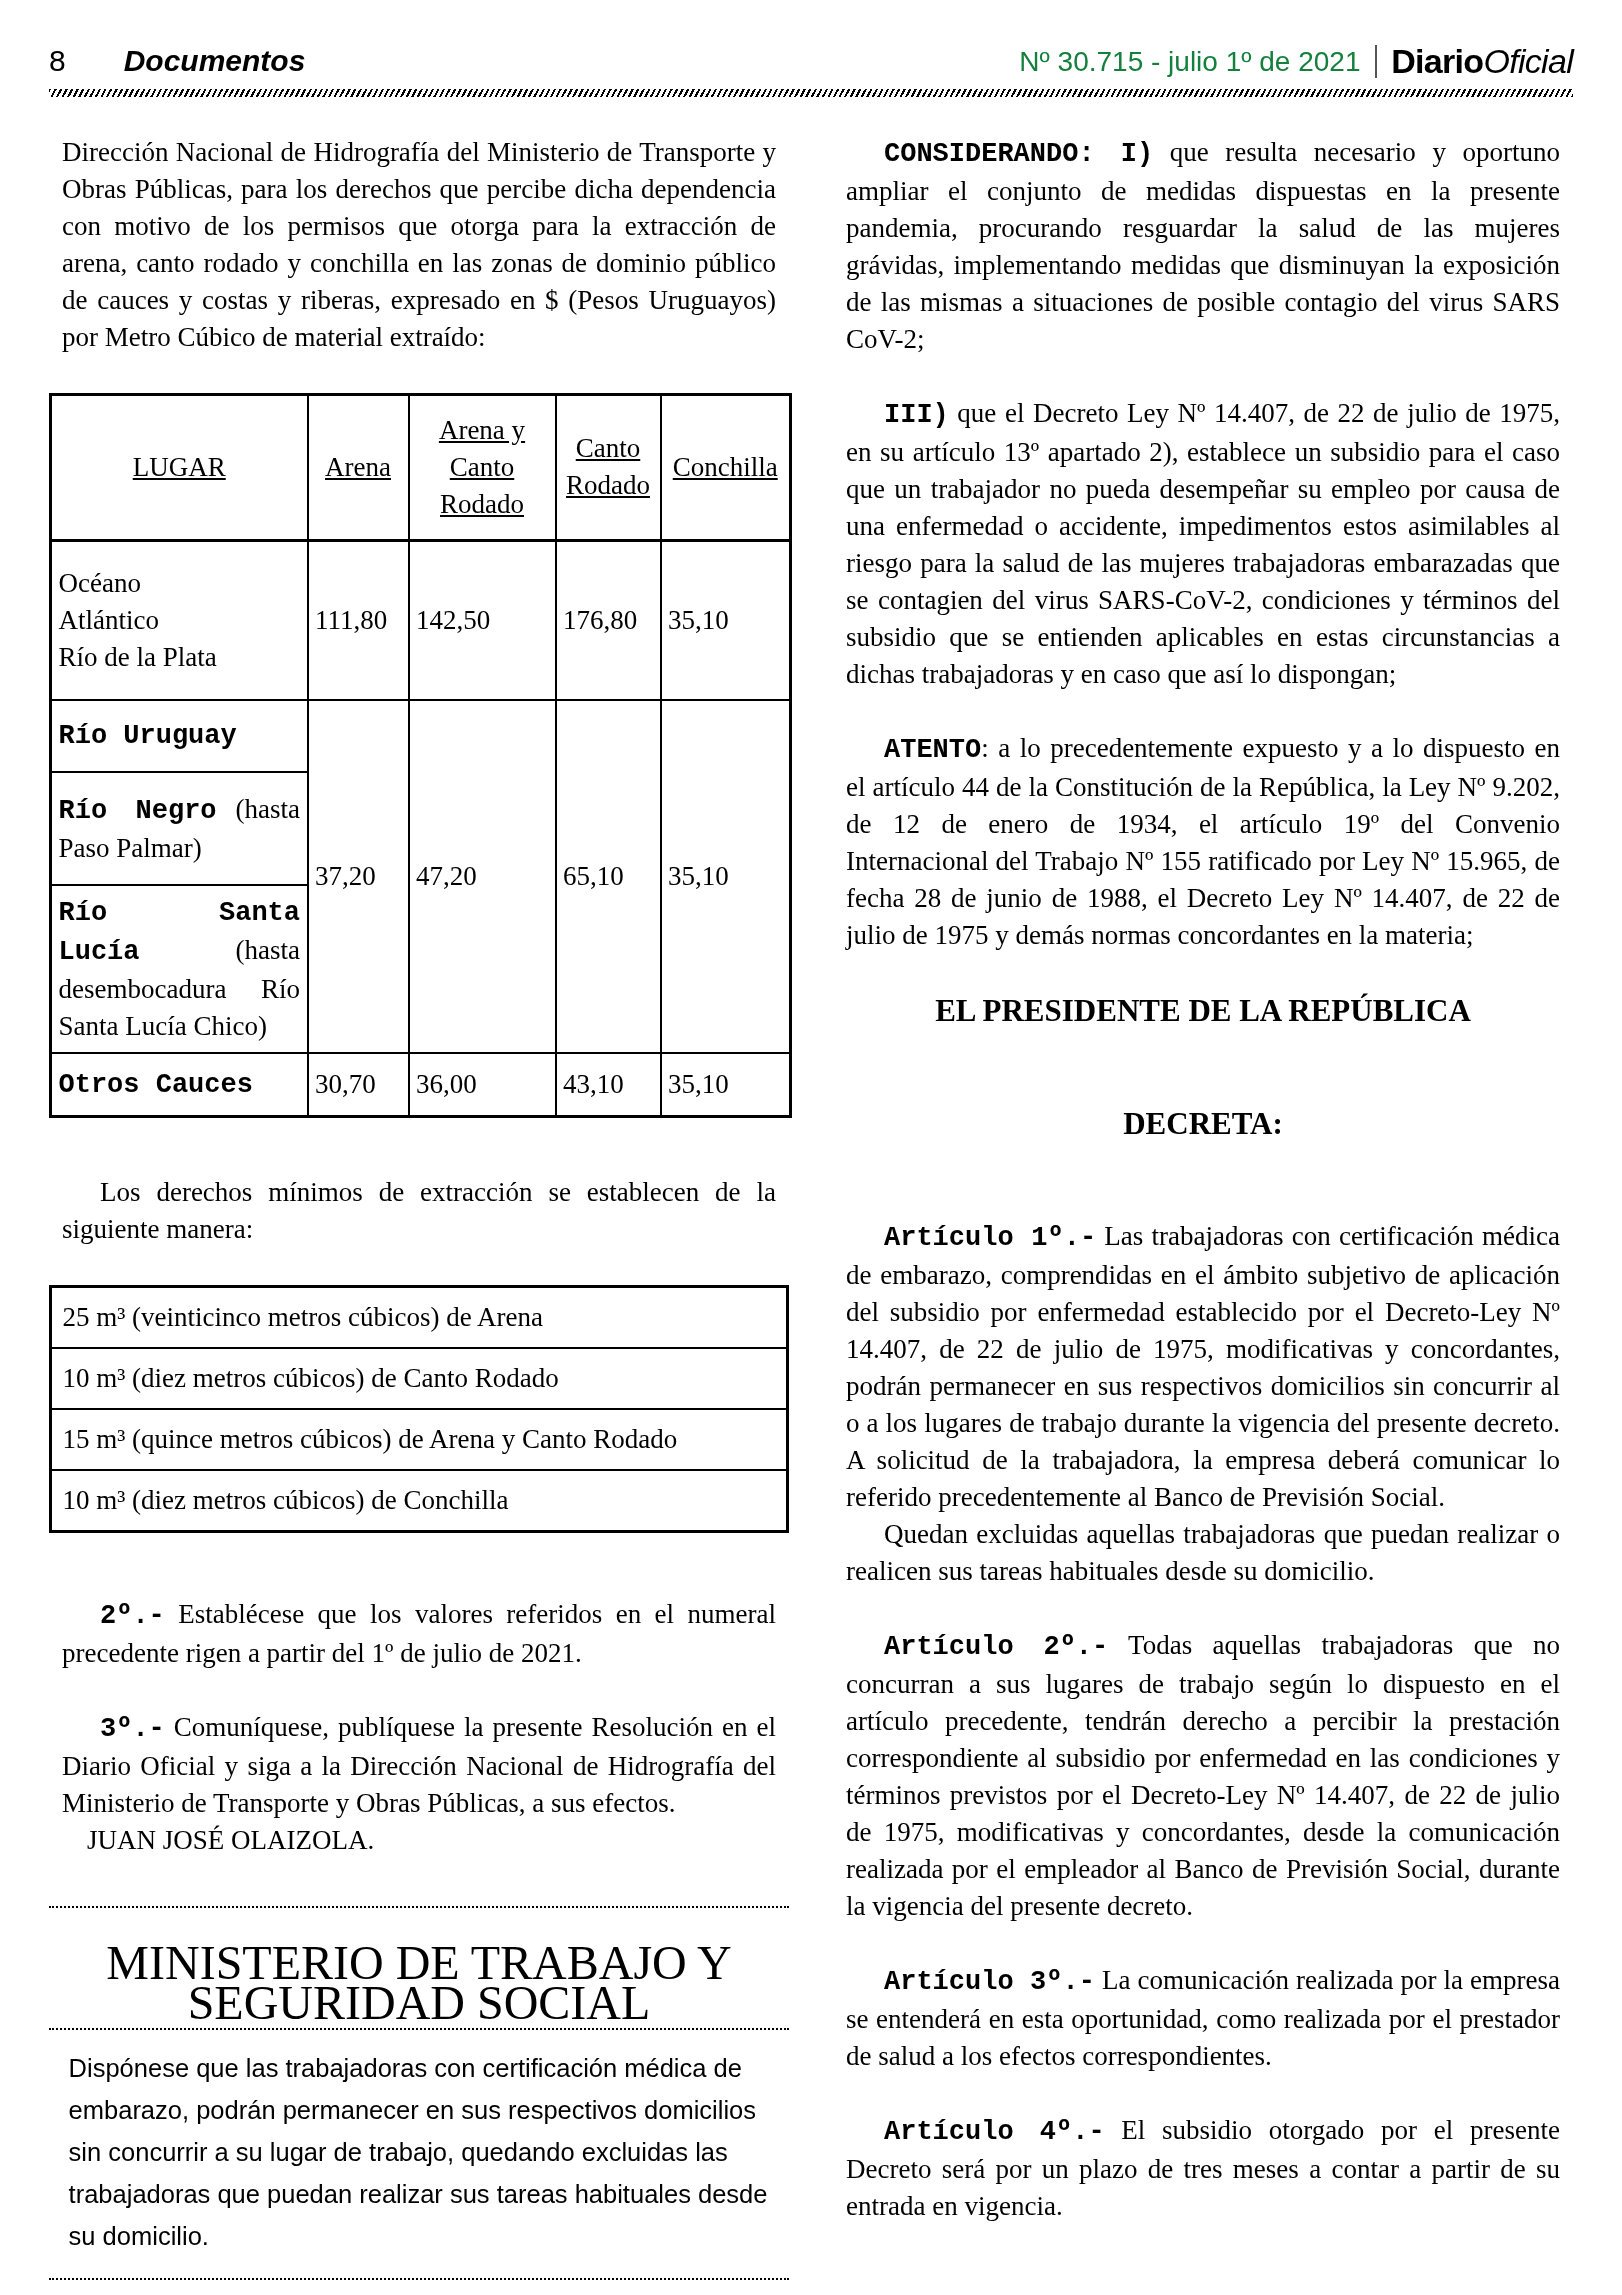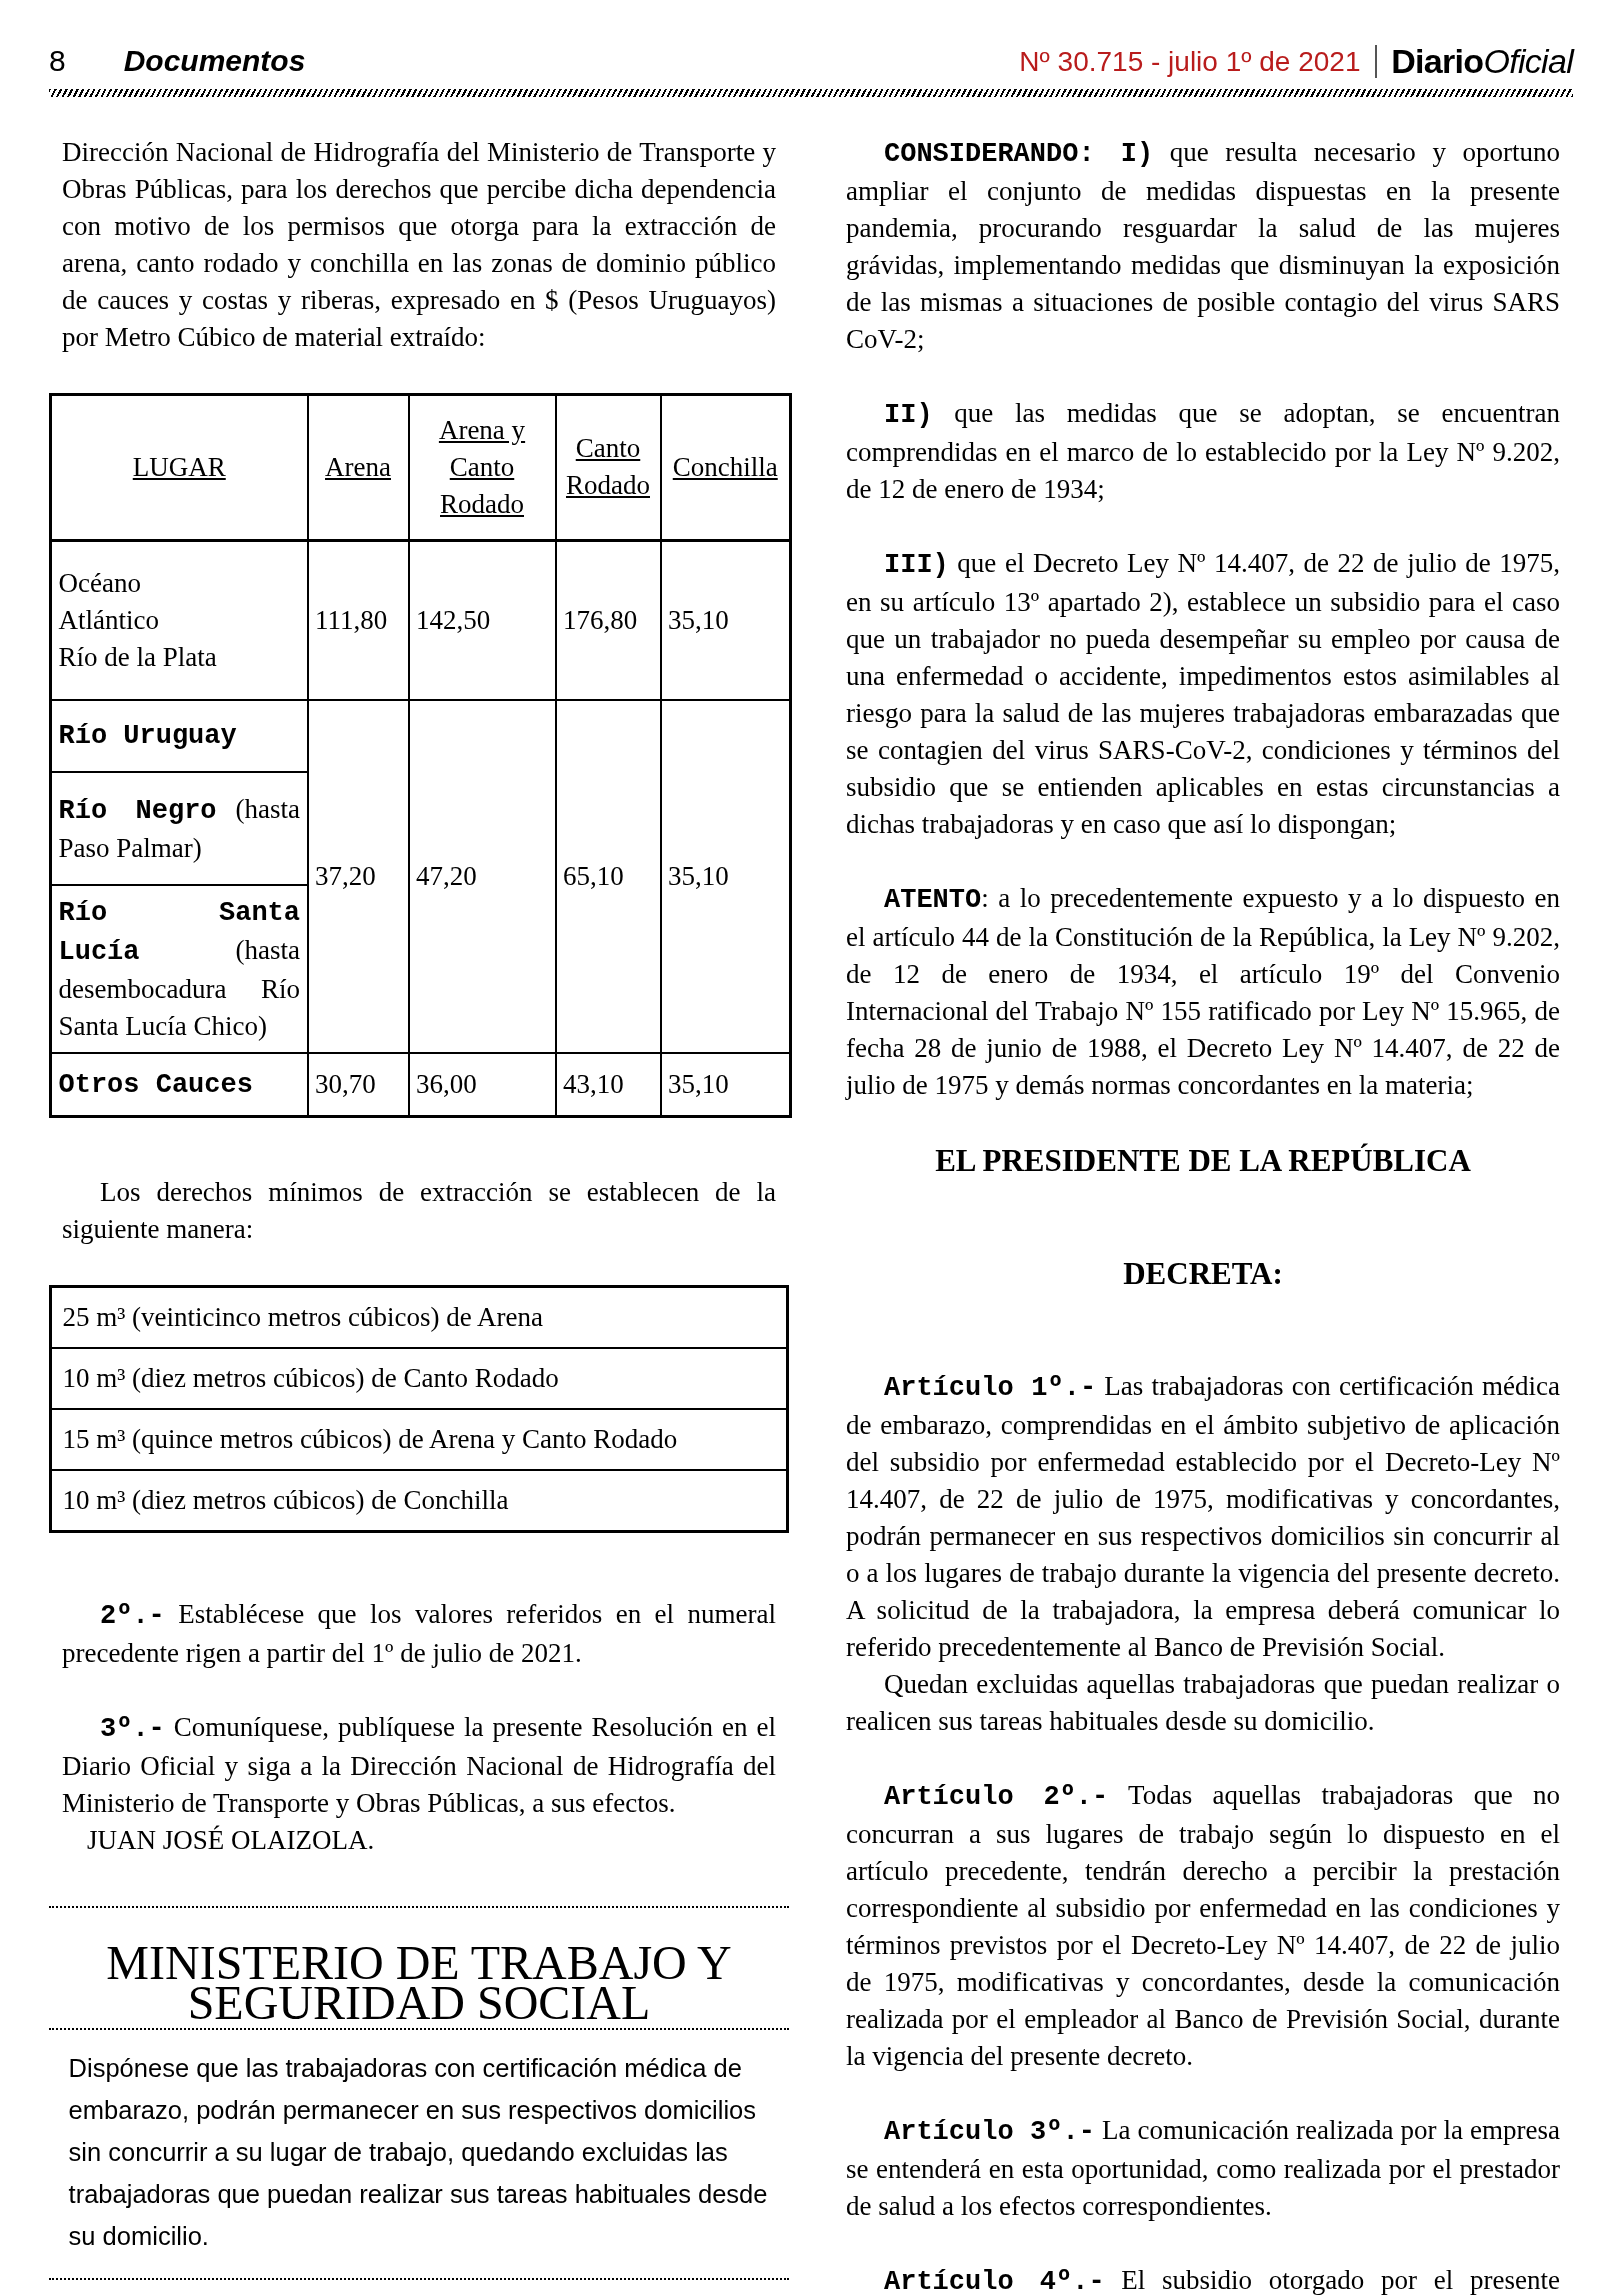--- a/index.html
+++ b/index.html
@@ -6,21 +6,21 @@
   .page {
     width:1622px; min-height:2295px; background:#fff; color:#000;
     box-sizing:border-box; padding:42px 49px 39px;
     font-family:"Liberation Serif", serif;
   }
   
   .header-row { display:flex; align-items:baseline; font-family:"Liberation Sans", sans-serif; }
   .page-num { font-size:30px; }
   .section-title { font-size:30px; font-weight:bold; font-style:italic; margin-left:58px; }
   .hdr-right { margin-left:auto; display:flex; align-items:center; gap:14.4px; }
-  .issue { font-size:28px; color:#b91c1c; }
+  .issue { font-size:28px; color:#15803d; }
   .hdr-sep { width:0; height:33px; border-left:2px solid #555; }
   .brand { font-size:34px; letter-spacing:-0.7px; }
   .brand-b { font-weight:bold;margin-top:20px; }
   .brand-i { font-style:italic; }
   .rope {
     height:8.5px; margin-top:7.9px;
     background:repeating-linear-gradient(118deg, #000 0 2px, #fff 2px 4.9px);
   }
   
   .columns { display:flex; gap:44px; margin-top:37px; }
@@ -158,21 +158,20 @@
       <p class="h-ministry">MINISTERIO DE TRABAJO Y SEGURIDAD SOCIAL</p>
 
       <p class="summary">Dispónese que las trabajadoras con certificación médica de embarazo, podrán permanecer en sus respectivos domicilios sin concurrir a su lugar de trabajo, quedando excluidas las trabajadoras que puedan realizar sus tareas habituales desde su domicilio.</p>
 
     </div>
 
     <div class="col">
 
       <p class="indent"><span class="b">CONSIDERANDO: I)</span><span> que resulta necesario y oportuno ampliar el conjunto de medidas dispuestas en la presente pandemia, procurando resguardar la salud de las mujeres grávidas, implementando medidas que disminuyan la exposición de las mismas a situaciones de posible contagio del virus SARS CoV-2;</span></p>
 
-      <p class="indent"><span class="b">II)</span><span> que las medidas que se adoptan, se encuentran comprendidas en el marco de lo establecido por la Ley Nº 9.202, de 12 de enero de 1934;</span></p>
 
       <p class="indent"><span class="b">III)</span><span> que el Decreto Ley Nº 14.407, de 22 de julio de 1975, en su artículo 13º apartado 2), establece un subsidio para el caso que un trabajador no pueda desempeñar su empleo por causa de una enfermedad o accidente, impedimentos estos asimilables al riesgo para la salud de las mujeres trabajadoras embarazadas que se contagien del virus SARS-CoV-2, condiciones y términos del subsidio que se entienden aplicables en estas circunstancias a dichas trabajadoras y en caso que así lo dispongan;</span></p>
 
       <p class="indent"><span class="b">ATENTO</span><span>: a lo precedentemente expuesto y a lo dispuesto en el artículo 44 de la Constitución de la República, la Ley Nº 9.202, de 12 de enero de 1934, el artículo 19º del Convenio Internacional del Trabajo Nº 155 ratificado por Ley Nº 15.965, de fecha 28 de junio de 1988, el Decreto Ley Nº 14.407, de 22 de julio de 1975 y demás normas concordantes en la materia;</span></p>
 
       <p class="h-president">EL PRESIDENTE DE LA REPÚBLICA</p>
       <p class="h-decreta">DECRETA:</p>
 
       <p class="indent tight"><span class="b">Artículo 1º.-</span><span> Las trabajadoras con certificación médica de embarazo, comprendidas en el ámbito subjetivo de aplicación del subsidio por enfermedad establecido por el Decreto-Ley Nº 14.407, de 22 de julio de 1975, modificativas y concordantes, podrán permanecer en sus respectivos domicilios sin concurrir al o a los lugares de trabajo durante la vigencia del presente decreto. A solicitud de la trabajadora, la empresa deberá comunicar lo referido precedentemente al Banco de Previsión Social.</span></p>
       <p class="indent">Quedan excluidas aquellas trabajadoras que puedan realizar o realicen sus tareas habituales desde su domicilio.</p>

